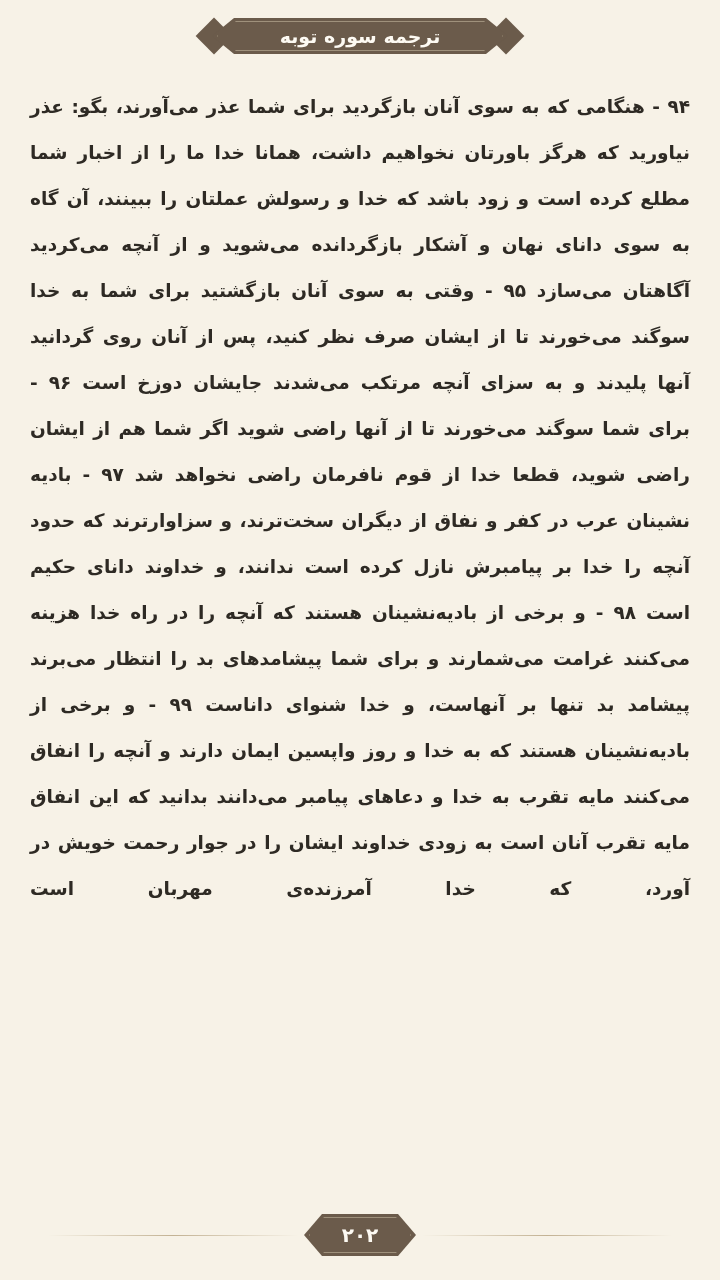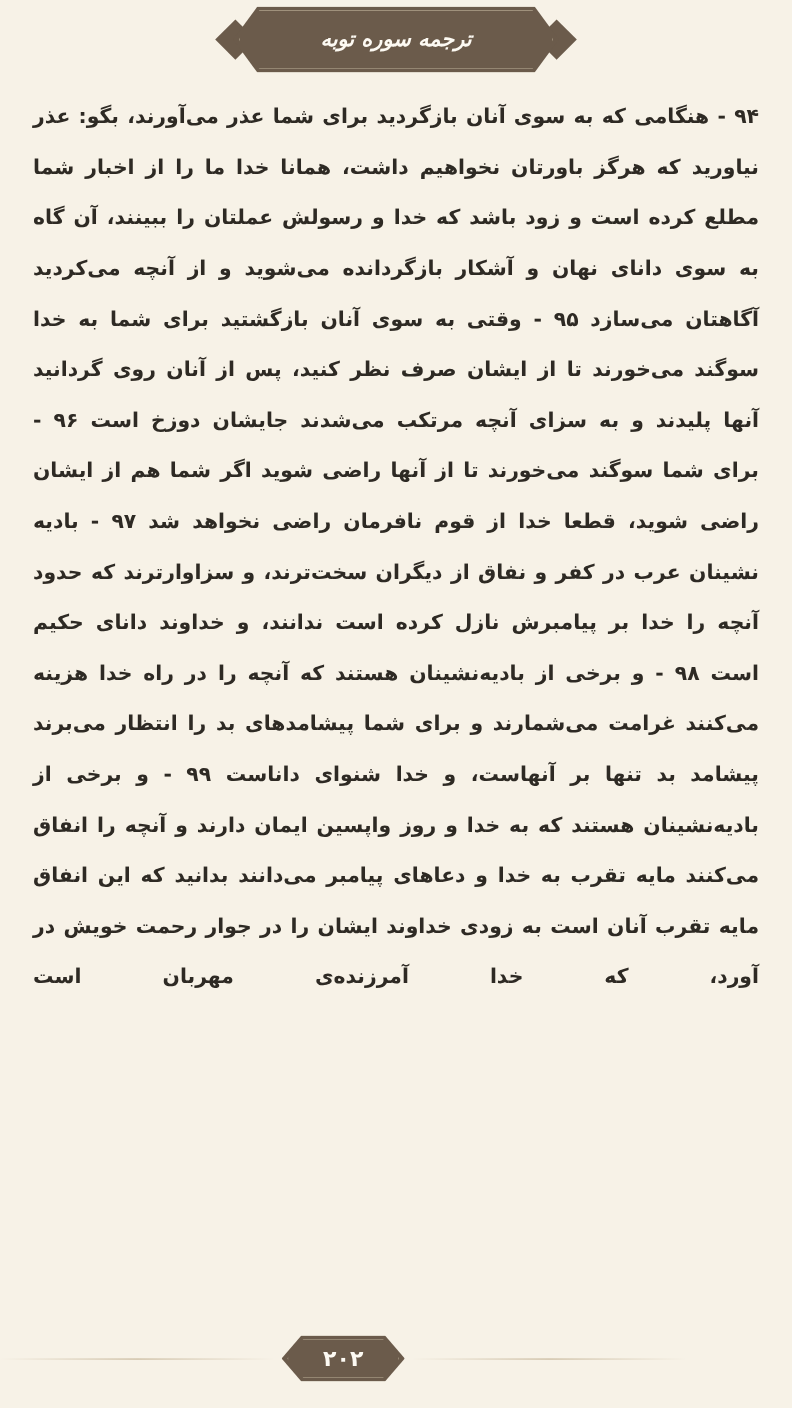--- a/index.html
+++ b/index.html
@@ -28,25 +28,24 @@
     position: absolute;
     top: 36px;
     left: 0;
     width: 720px;
     height: 1px;
     background: transparent;
   }
   .title-plaque {
     position: relative;
     width: 296px;
-    height: 60px;
+    height: 36px;
     display: flex;
     align-items: center;
     justify-content: center;
-    font-style: italic;
   }
   .plaque-shape {
     position: absolute;
     inset: 0;
     background: #6b5b4b;
     clip-path: polygon(
       0% 50%, 22px 0%,
       calc(100% - 22px) 0%, 100% 50%,
       calc(100% - 22px) 100%, 22px 100%
     );
@@ -102,21 +101,21 @@
   }
 
   
   .footer {
     position: absolute;
     bottom: 24px;
     left: 0;
     width: 720px;
     display: flex;
     align-items: center;
-    justify-content: flex-end;
+    justify-content: center;
   }
   .footer-line {
     height: 1px;
     background: linear-gradient(to left, rgba(180,160,130,0), #c3b294, rgba(180,160,130,0));
     flex: 1;
     max-width: 250px;
   }
   .pagenum-plaque {
     position: relative;
     width: 112px;

